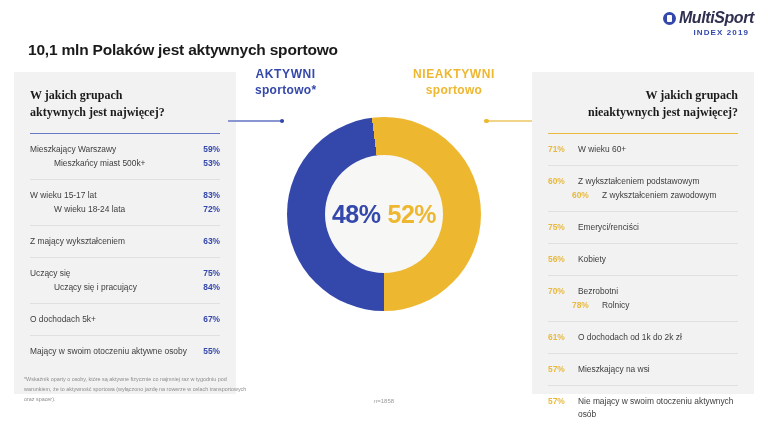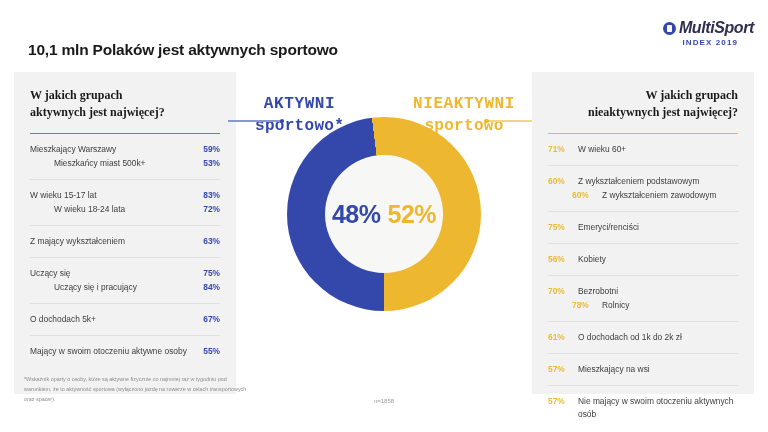--- a/index.html
+++ b/index.html
@@ -12,38 +12,38 @@
   #root { position: relative; width: 768px; height: 432px; }
 
   
   .page-title {
     position: absolute; left: 28px; top: 25px;
     font-size: 15.5px; font-weight: bold; color: #1a1a1a;
     letter-spacing: -0.2px;
     margin-top: 16px;
   }
   .logo-block { position: absolute; right: 14px; top: 9px; text-align: right; }
-  .logo-top { display: flex; align-items: center; justify-content: center; margin-top: 10px; }
+  .logo-top { display: flex; align-items: center; justify-content: center; }
   .logo-mark {
     width: 13px; height: 13px; border-radius: 50%;
     background: #3448ab; margin-right: 3px;
     position: relative; flex: 0 0 auto;
   }
   .logo-mark::after {
     content: ""; position: absolute; left: 4px; top: 3px;
     width: 5px; height: 7px; border-radius: 1px;
     background: #ffffff;
   }
   .logo-word {
     font-size: 16px; font-weight: bold; font-style: italic;
     color: #2f2f4f; letter-spacing: -0.4px;
   }
   .logo-sub {
     font-size: 8px; font-weight: bold; color: #3448ab;
-    letter-spacing: 1.1px; margin-top: 1px; margin-right: 16px;
+    letter-spacing: 1.1px; margin-top: 1px; margin-right: 5px;
   }
 
   
   .panel {
     position: absolute; top: 72px; width: 222px; height: 322px;
     background: #f2f2f2;
   }
   .panel-left  { left: 14px; }
   .panel-right { right: 14px; }
 
@@ -67,22 +67,22 @@
   .row + .row { margin-top: 1px; padding-left: 24px; }
   .row .label { flex: 1 1 auto; }
   .row .value { flex: 0 0 auto; font-weight: bold; }
   .panel-left  .row .value { color: #3448ab; margin-left: 8px; }
   .panel-right .row { }
   .panel-right .row .value { color: #e8b93c; width: 30px; }
   .panel-right .row .label { color: #3d3d3d; }
 
   
   .legend {
-    position: absolute; top: 94px; font-size: 16px;
-    font-weight: bold; line-height: 1.35; letter-spacing: 0.3px; font-family: Liberation Mono, monospace;
+    position: absolute; top: 66px; font-size: 12px;
+    font-weight: bold; line-height: 1.35; letter-spacing: 0.3px;
   }
   .legend .l1 { letter-spacing: 0.6px; }
   .legend-active   { left: 255px; color: #3448ab; text-align: center; }
   .legend-inactive { left: 413px; color: #eeb730; text-align: center; }
   .legend .l2 { text-transform: none; }
 
   .connector { position: absolute; height: 1.5px; top: 120px; }
   .conn-left  { left: 228px; width: 56px; background: #8a96d2; }
   .conn-right { right: 228px; width: 56px; background: #efd489; }
   .conn-dot {

